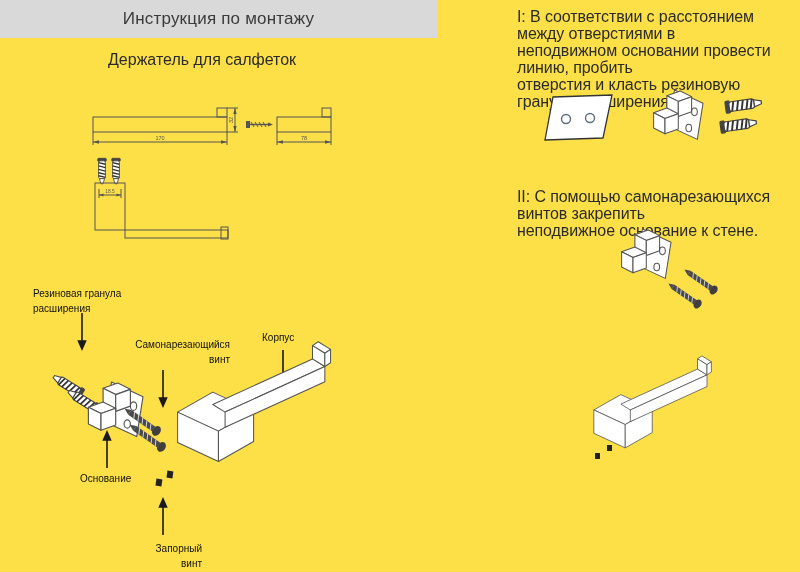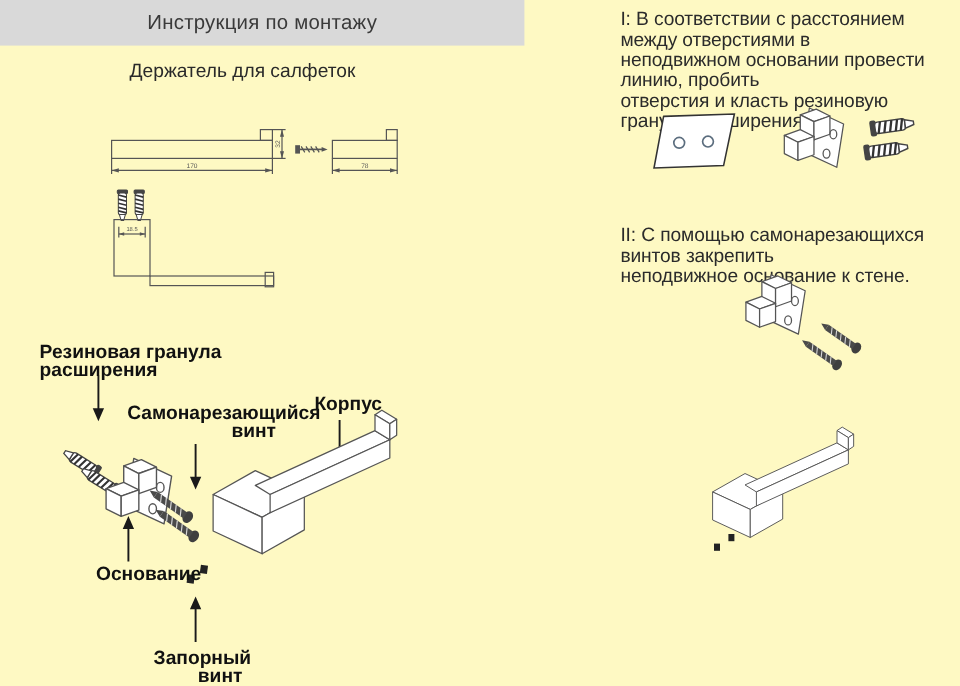--- a/index.html
+++ b/index.html
@@ -1,36 +1,35 @@
 <!DOCTYPE html>
 <html><head>
 <meta charset="utf-8">
 <style>
   html,body{margin:0;padding:0;background:#fff;}
   .page{
-    position:relative;width:800px;height:572px;background:#fef9c3;
+    position:relative;width:800px;height:572px;background:#fde047;
     font-family:"Liberation Sans",sans-serif;color:#1f1f1f;overflow:hidden;
   }
   .header-band{
     position:absolute;left:0;top:0;width:437px;height:38px;
     background:#d9d9d9;display:flex;align-items:center;justify-content:center;
   }
   .page-title{font-size:17px;color:#3a3a3a;letter-spacing:.2px;}
   .page-subtitle{position:absolute;left:108px;top:51px;font-size:16px;color:#2a2a2a;}
   .step-text{
     position:absolute;left:517px;width:284px;font-size:16px;line-height:17px;
     color:#2b2b2b;white-space:pre-line;letter-spacing:-0.1px;
   }
   #step1-text{top:8px;}
   #step2-text{top:188px;}
   #step3-text{top:327px;}
   .part-label{
-    position:absolute;font-size:16px;line-height:15px;color:#111;
+    position:absolute;font-size:10px;line-height:15px;color:#111;
     white-space:pre-line;
-    font-weight:bold;
   }
   #label-rubber{left:33px;top:286px;text-align:left;}
   #label-selftap{left:106px;top:337px;width:124px;text-align:right;}
   #label-body{left:262px;top:330px;}
   #label-base{left:80px;top:471px;}
   #label-lock{left:128px;top:541px;width:74px;text-align:right;}
   svg{position:absolute;overflow:visible;}
   #defs-holder{position:absolute;width:0;height:0;}
   .dim-text{font-family:"Liberation Sans",sans-serif;fill:#555;}
 </style>

